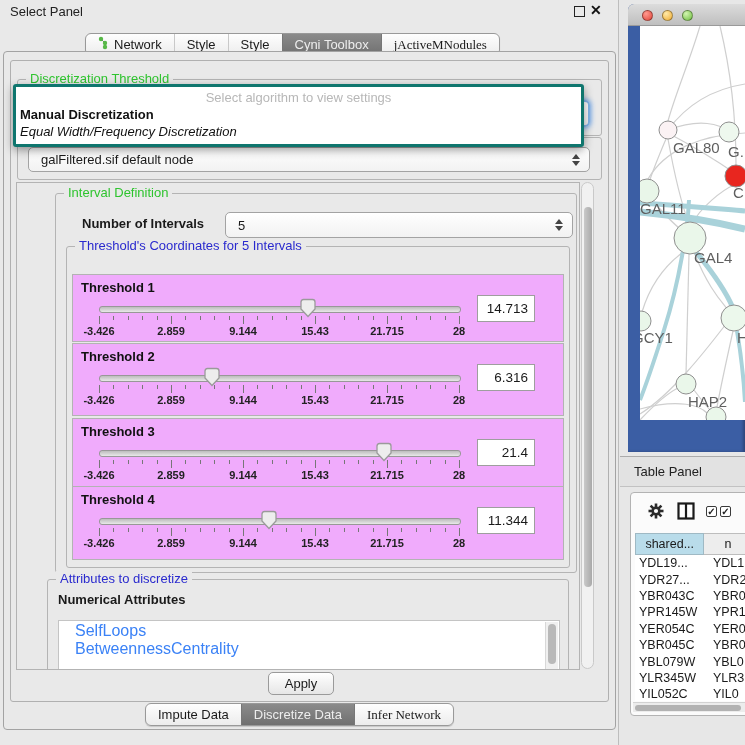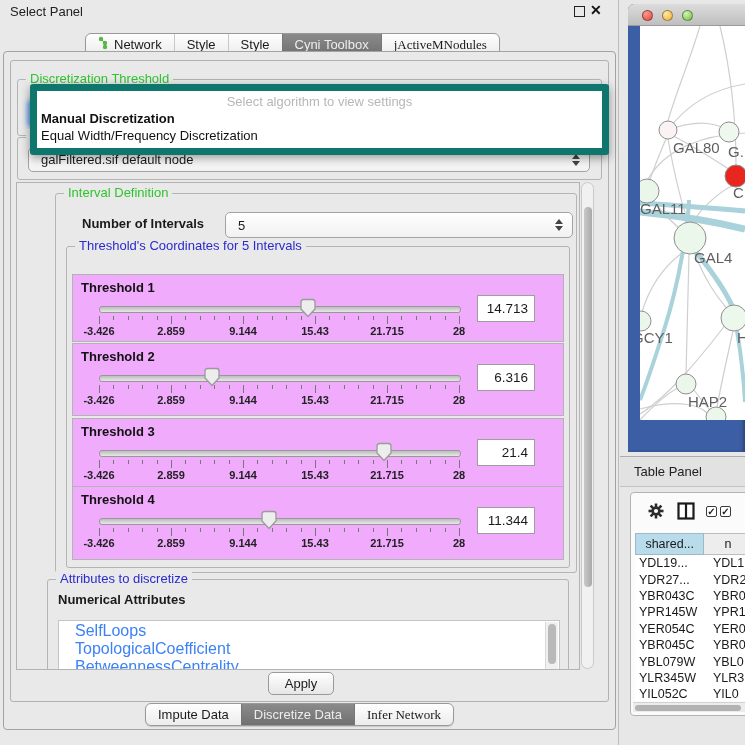--- a/index.html
+++ b/index.html
@@ -39,22 +39,22 @@
   
   .combo{position:absolute;background:linear-gradient(#ffffff,#f2f2f2);border:1px solid #a3a3a3;
     border-radius:5px;font-size:13px;display:flex;align-items:center;padding-left:12px;box-sizing:border-box;}
   .stepper{position:absolute;right:9px;top:50%;transform:translateY(-50%);width:8px;height:12px;}
   .stepper:before,.stepper:after{content:"";position:absolute;left:0;border-left:4px solid transparent;border-right:4px solid transparent;}
   .stepper:before{top:0;border-bottom:5px solid #444;}
   .stepper:after{bottom:0;border-top:5px solid #444;}
   .combo.focused{border:2px solid #84b4e8;box-shadow:0 0 5px 1px rgba(100,160,235,.95);}
 
   
-  .popup{position:absolute;left:30px;top:84px;width:565px;height:57px;background:#ffffff;
-    border:7px solid #0f766e;border-radius:3px;box-shadow:0 3px 10px rgba(0,0,0,.4);z-index:30;}
+  .popup{position:absolute;left:13px;top:84px;width:565px;height:57px;background:#ffffff;
+    border:3px solid #0f766e;border-radius:3px;box-shadow:0 3px 10px rgba(0,0,0,.4);z-index:30;}
   .popup-hint{position:absolute;left:0;top:3px;width:100%;text-align:center;font-size:13px;color:#b7b7b7;}
   .popup-item{position:absolute;left:4px;font-size:13px;color:#111;white-space:nowrap;}
   .popup-item.bold{font-weight:bold;}
 
   
   .viewport{position:absolute;left:16px;top:182px;width:562px;height:486px;border:1px solid #b3b3b3;
     background:#e9e9e9;overflow:hidden;}
   .vscroll{position:absolute;left:581px;top:182px;width:13px;height:487px;background:#f1f1f1;
     border:1px solid #c9c9c9;border-radius:7px;box-sizing:border-box;}
   .vscroll .thumb-v{position:absolute;left:2px;top:24px;width:8px;height:380px;border-radius:4px;
@@ -161,21 +161,21 @@
     <div class="group" style="left:17px;top:79px;width:583px;height:55px;">
       <span class="group-title t-green">Discretization Threshold</span>
       <div class="combo focused" style="left:10px;top:20px;width:562px;height:27px;">
         <span class="stepper"></span>
       </div>
     </div>
 
     <div class="popup">
       <div class="popup-hint">Select algorithm to view settings</div>
       <div class="popup-item bold" style="top:20px;">Manual Discretization</div>
-      <div class="popup-item" style="top:37px;">Equal Width/Frequency Discretization</div>
+      <div class="popup-item" style="top:37px;font-style:italic;">Equal Width/Frequency Discretization</div>
     </div>
 
     <div class="group" style="left:17px;top:137px;width:583px;height:41px;">
       <span class="group-title t-dark">Table Data</span>
       <div class="combo" style="left:10px;top:9px;width:562px;height:25px;">
         <span>galFiltered.sif default node</span>
         <span class="stepper"></span>
       </div>
     </div>
 
@@ -375,21 +375,20 @@
           <div class="th-value">11.344</div>
         </div>
       </div>
 
       <div class="group" style="left:30px;top:396px;width:520px;height:120px;">
         <span class="group-title t-blue">Attributes to discretize</span>
         <span style="position:absolute;left:10px;top:12px;font-size:13px;font-weight:bold;">Numerical Attributes</span>
         <div class="attr-list">
           <div class="items">
               <div class="attr-item">SelfLoops</div>
-              <div class="attr-item">TopologicalCoefficient</div>
               <div class="attr-item">BetweennessCentrality</div>
             </div>
           <div class="list-scroll">
               <div class="thumb-v2"></div>
             </div>
         </div>
       </div>
     </div>
 
     <div class="vscroll">

